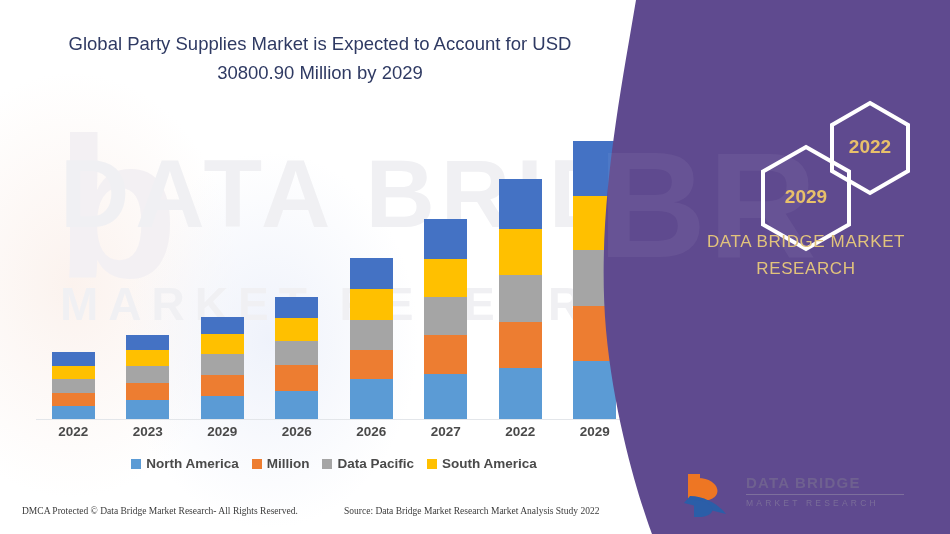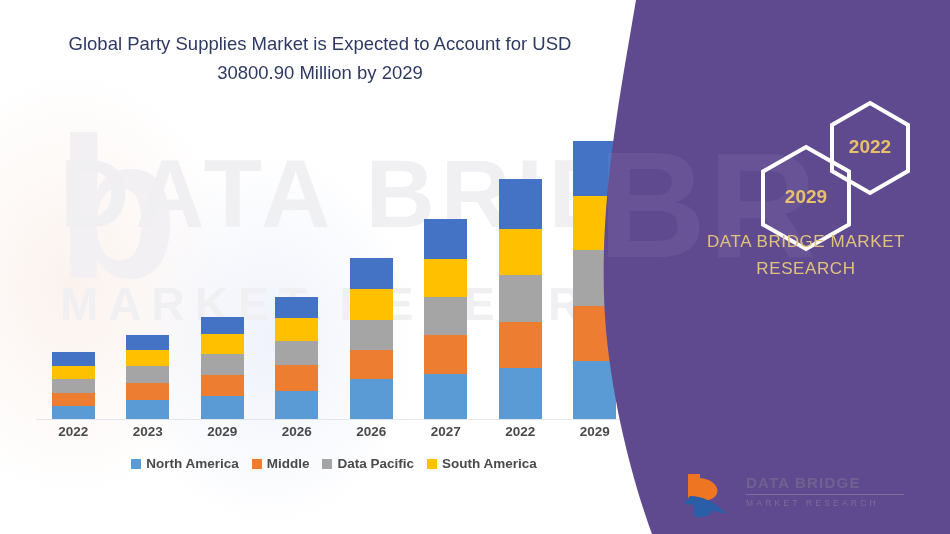--- a/index.html
+++ b/index.html
@@ -208,32 +208,36 @@
         <div class="xlabel">2029</div>
       </div>
 
     <div class="legend" id="legend">
         <div class="legend-item">
           <span class="legend-swatch" style="background: rgb(91, 155, 213);"></span>
           <span class="legend-label">North America</span>
         </div>
         <div class="legend-item">
           <span class="legend-swatch" style="background: rgb(237, 125, 49);"></span>
-          <span class="legend-label">Middle</span>
+          <span class="legend-label">Million</span>
         </div>
         <div class="legend-item">
           <span class="legend-swatch" style="background: rgb(165, 165, 165);"></span>
           <span class="legend-label">Data Pacific</span>
         </div>
         <div class="legend-item">
           <span class="legend-swatch" style="background: rgb(255, 192, 0);"></span>
           <span class="legend-label">South America</span>
         </div>
       </div>
 
+    <div class="footer">
+      <div class="foot-left">DMCA Protected © Data Bridge Market Research- All Rights Reserved.</div>
+      <div class="foot-right">Source: Data Bridge Market Research Market Analysis Study 2022</div>
+    </div>
   </div>
 
   <div class="right-pane">
     <svg width="950" height="534" viewBox="0 0 950 534" xmlns="http://www.w3.org/2000/svg">
       <path d="M 636 0 L 950 0 L 950 534 L 652 534 C 652 534 616 440 606 330 C 596 214 620 96 636 0 Z" fill="#5f4a8f"></path>
     </svg>
   </div>
 
   <div class="right-content">
     <div class="panel-wm">BR</div>

